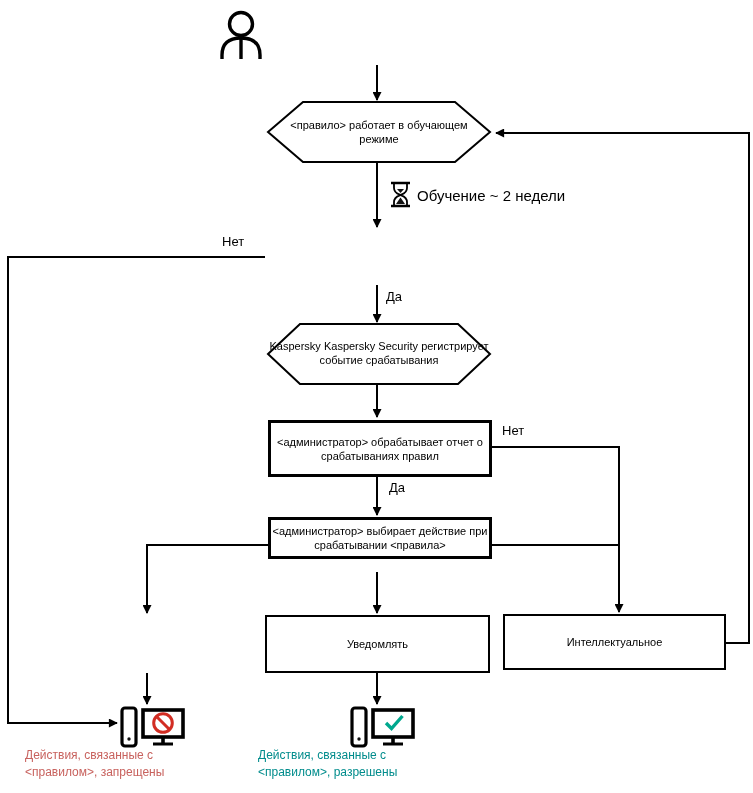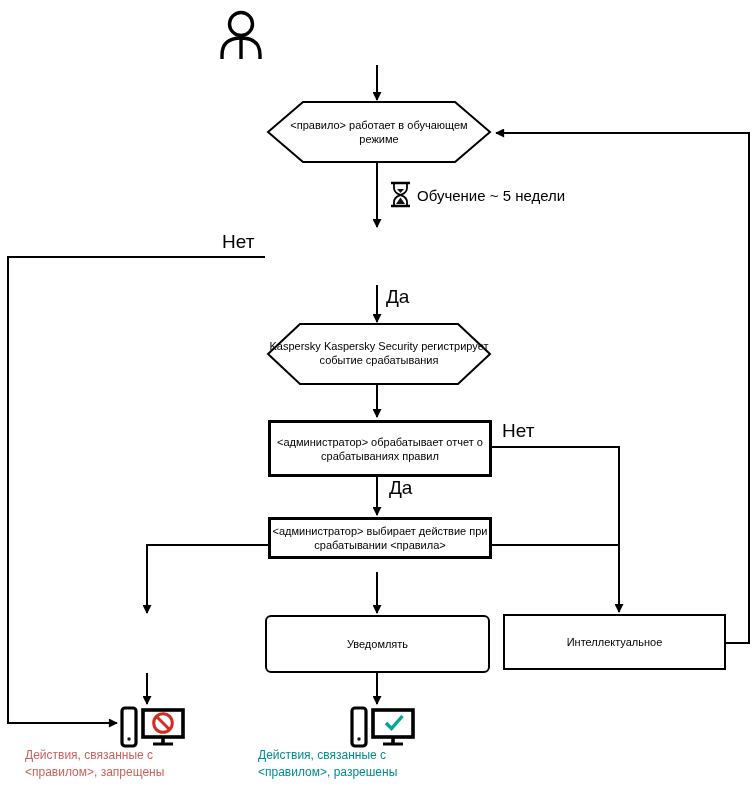--- a/index.html
+++ b/index.html
@@ -16,21 +16,21 @@
     background:#fff; white-space:pre-line; box-sizing:border-box;
   }
   .box  { border:2px solid var(--shape-border,#000); }
   .box-thick { border:3px solid var(--shape-border,#000); }
   .terminator { border:2px solid var(--shape-border,#000); border-radius:28px; }
   .hex-label {
     display:flex; align-items:center; justify-content:center;
     text-align:center; font-size:11px; line-height:14px;
     background:transparent; white-space:pre-line; z-index:3;
   }
-  .edge-label { font-size:19px; line-height:18px; background:#fff; padding:0 2px; }
+  .edge-label { font-size:13px; line-height:18px; background:#fff; padding:0 2px; }
   .free-label { font-size:15px; line-height:18px; }
   .result-text {
     font-size:12px; line-height:17px; text-align:left; white-space:pre-line;
   }
   .result-text.blocked { color:var(--blocked-text,#c8625e); }
   .result-text.allowed { color:var(--allowed-text,#008c8c); }
   .ico-line { stroke:var(--shape-border,#111); fill:none; }
 </style>
 </head>
 <body>
@@ -93,33 +93,33 @@
       <path class="ico-line" stroke-width="3.6" d="M393 737 V743"></path>
       <path class="ico-line" stroke-width="3" d="M383 744 H403"></path>
       <path d="M386 723 l5.5 5.5 l11 -12.5" fill="none" stroke="var(--allowed-check,#00a88e)" stroke-width="3.4"></path>
     </g>
   </svg>
 
 
   <div class="hex-label" style="left:283px; top:112px; width:192px; height:40px;">&lt;правило&gt;  работает в обучающем
 режиме</div>
 
-  <div class="free-label" style="left:417px; top:187px;">Обучение ~ 5 недели</div>
+  <div class="free-label" style="left:417px; top:187px;">Обучение ~ 2 недели</div>
 
 
   <div class="hex-label" style="left:264px; top:332px; width:230px; height:42px;">Kaspersky Kaspersky Security регистрирует
 событие срабатывания</div>
 
   <div class="node box-thick" style="left:268px; top:420px; width:224px; height:57px;">&lt;администратор&gt; обрабатывает отчет о
 срабатываниях правил</div>
 
   <div class="node box-thick" style="left:268px; top:517px; width:224px; height:42px;">&lt;администратор&gt; выбирает действие при
 срабатывании &lt;правила&gt;</div>
 
-  <div class="node box" style="left:265px; top:615px; width:225px; height:58px;border-radius:6px;">Уведомлять</div>
+  <div class="node box" style="left:265px; top:615px; width:225px; height:58px;">Уведомлять</div>
   <div class="node box" style="left:503px; top:614px; width:223px; height:56px;">Интеллектуальное</div>
 
   <div class="edge-label" style="left:220px; top:233px;">Нет</div>
   <div class="edge-label" style="left:384px; top:288px;">Да</div>
   <div class="edge-label" style="left:500px; top:422px;">Нет</div>
   <div class="edge-label" style="left:387px; top:479px;">Да</div>
 
   <div class="result-text blocked" style="left:25px; top:747px; width:200px;">Действия, связанные с
 &lt;правилом&gt;, запрещены</div>
   <div class="result-text allowed" style="left:258px; top:747px; width:200px;">Действия, связанные с

